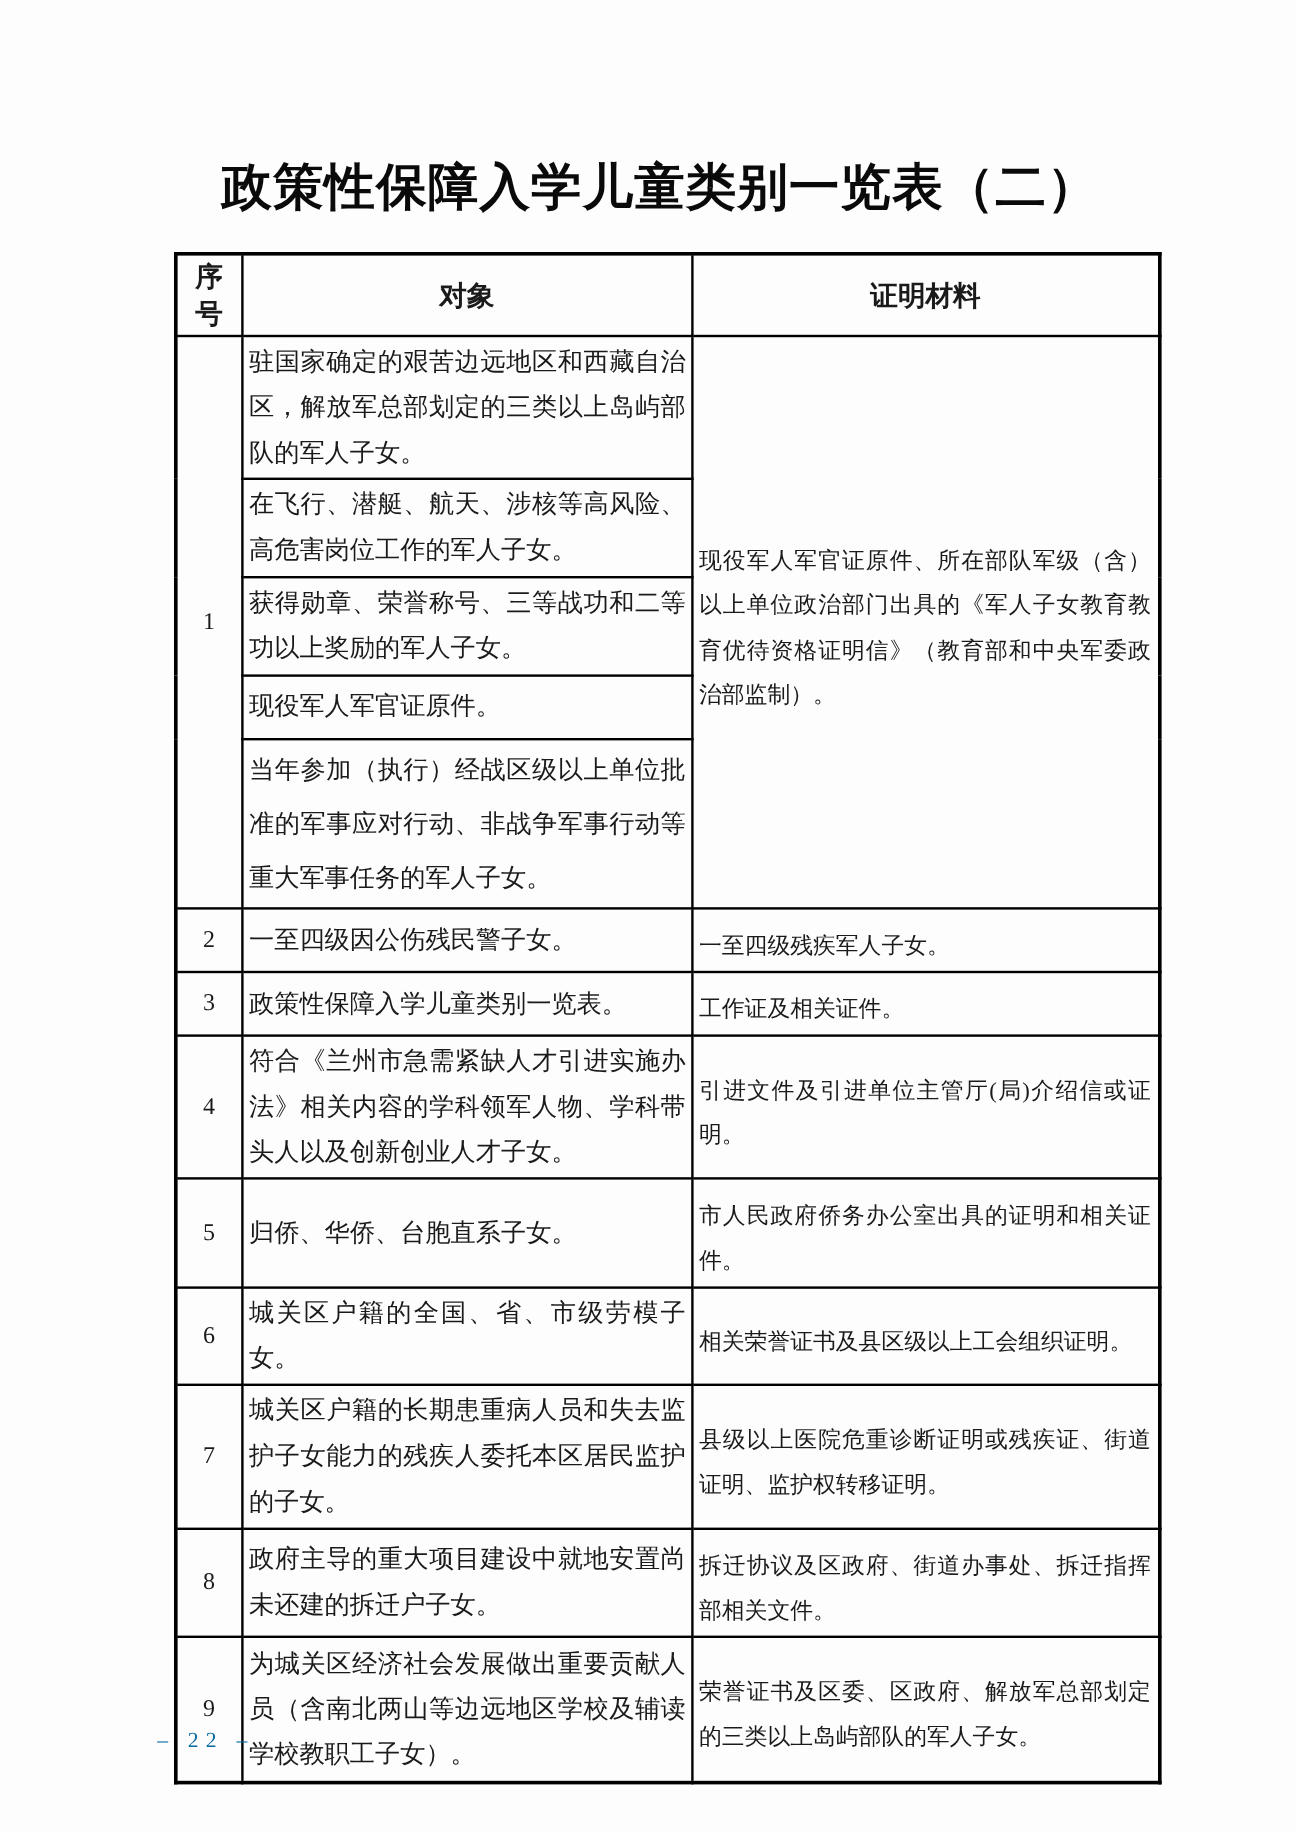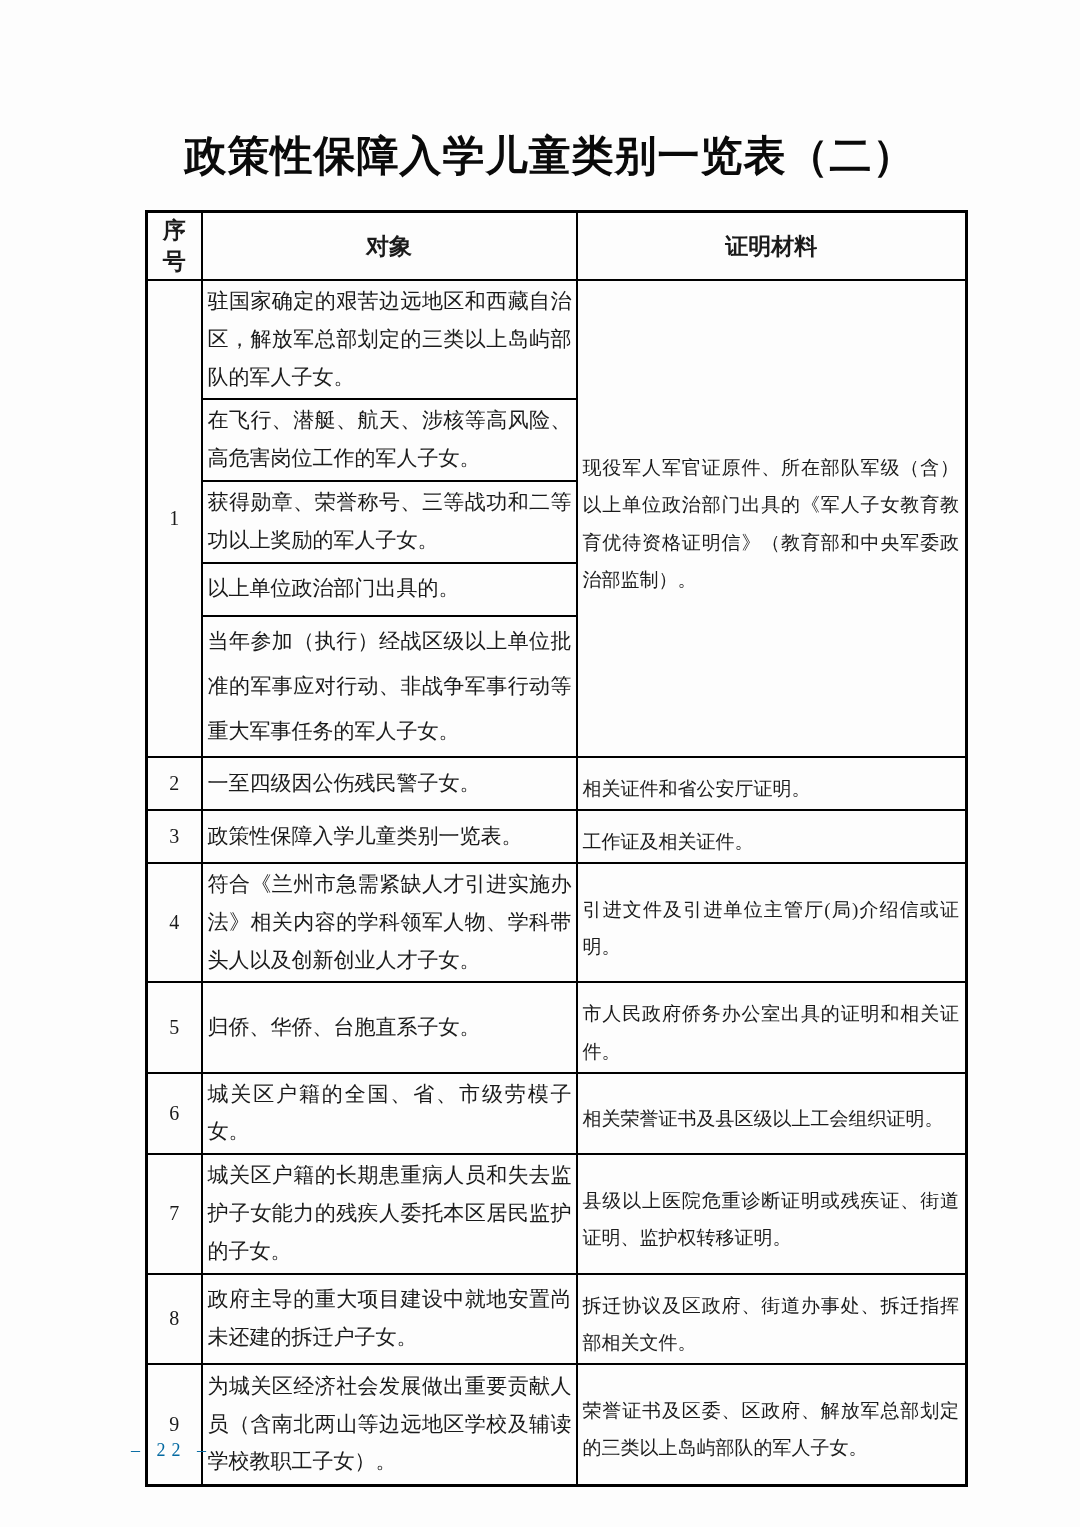--- a/index.html
+++ b/index.html
@@ -98,30 +98,30 @@
       <td class="cell-subject">驻国家确定的艰苦边远地区和西藏自治区，解放军总部划定的三类以上岛屿部队的军人子女。</td>
       <td class="cell-proof" rowspan="5">现役军人军官证原件、所在部队军级（含）以上单位政治部门出具的《军人子女教育教育优待资格证明信》（教育部和中央军委政治部监制）。</td>
     </tr>
     <tr style="height:70px;">
       <td class="cell-subject">在飞行、潜艇、航天、涉核等高风险、高危害岗位工作的军人子女。</td>
     </tr>
     <tr style="height:77px;">
       <td class="cell-subject">获得勋章、荣誉称号、三等战功和二等功以上奖励的军人子女。</td>
     </tr>
     <tr style="height:53px;">
-      <td class="cell-subject">以上单位政治部门出具的。</td>
+      <td class="cell-subject">现役军人军官证原件。</td>
     </tr>
     <tr style="height:125px;">
       <td class="cell-subject" style="line-height:2.15;">当年参加（执行）经战区级以上单位批准的军事应对行动、非战争军事行动等重大军事任务的军人子女。</td>
     </tr>
 
     <tr style="height:45px;">
       <td class="cell-index">2</td>
       <td class="cell-subject">一至四级因公伤残民警子女。</td>
-      <td class="cell-proof">相关证件和省公安厅证明。</td>
+      <td class="cell-proof">一至四级残疾军人子女。</td>
     </tr>
     <tr style="height:50px;">
       <td class="cell-index">3</td>
       <td class="cell-subject">政策性保障入学儿童类别一览表。</td>
       <td class="cell-proof">工作证及相关证件。</td>
     </tr>
     <tr style="height:110px;">
       <td class="cell-index">4</td>
       <td class="cell-subject">符合《兰州市急需紧缺人才引进实施办法》相关内容的学科领军人物、学科带头人以及创新创业人才子女。</td>
       <td class="cell-proof">引进文件及引进单位主管厅(局)介绍信或证明。</td>

